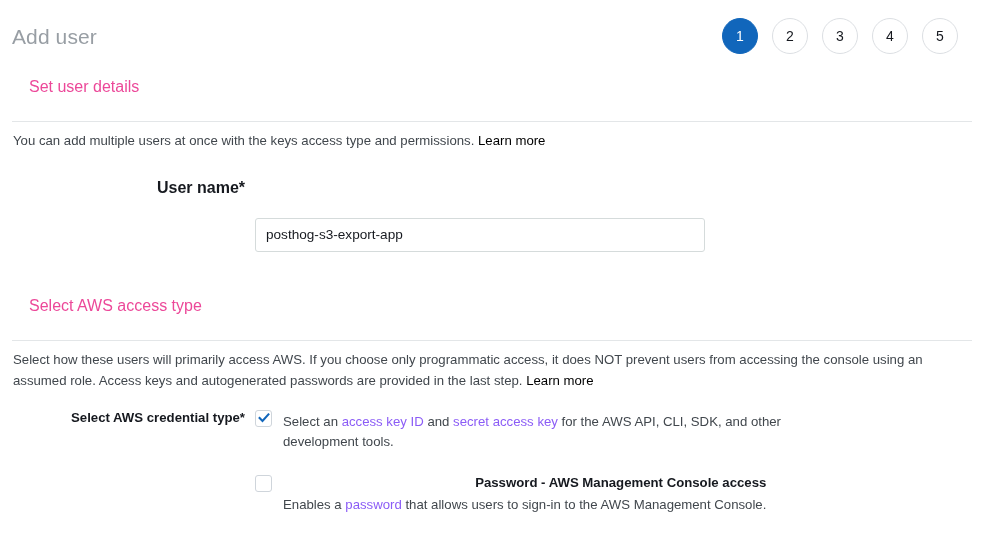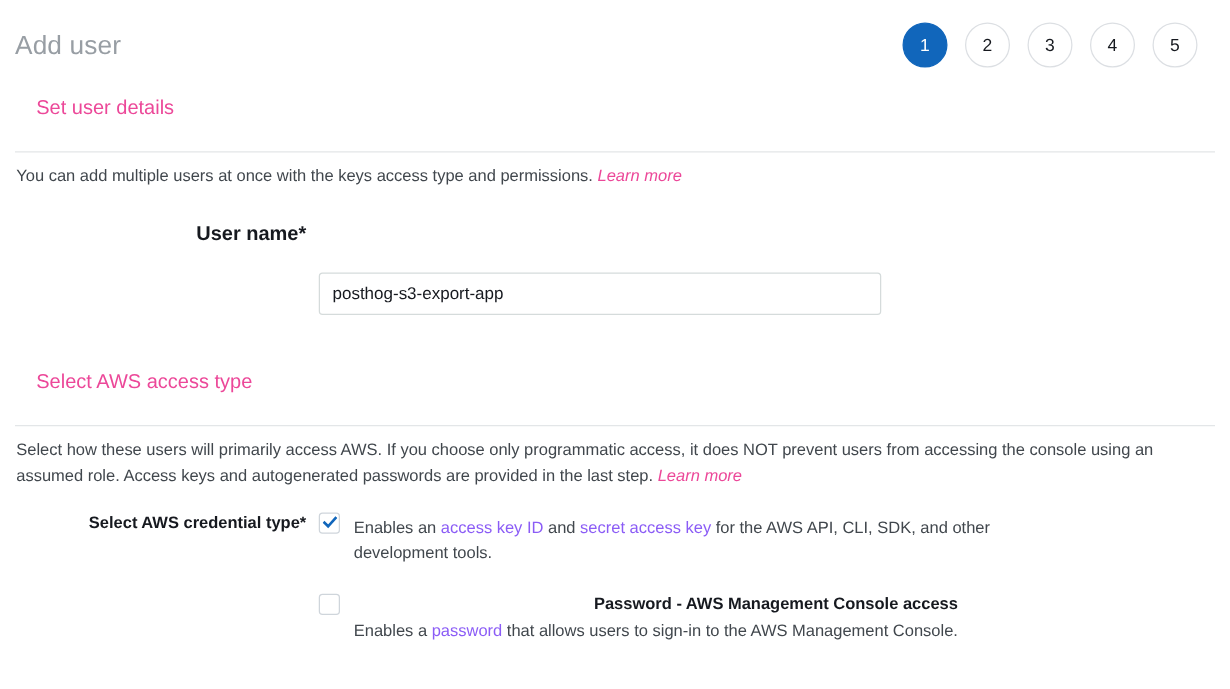--- a/index.html
+++ b/index.html
@@ -80,24 +80,23 @@
   }
 
   .intro {
     font-size: 13.2px;
     color: #41474d;
     line-height: 1.55;
     margin: 0;
     padding: 9px 0 0 1px;
   }
   .link {
-    color: #ec4899;
+    color: #000000;
     text-decoration: none;
     cursor: pointer;
-    font-style: italic;
   }
 
   
   .form-row {
     display: flex;
     align-items: flex-start;
     margin-top: 19px;
   }
   .form-label {
     width: 243px;
@@ -263,21 +262,21 @@
       <div class="cred-options">
 
         <div class="cred-option">
           <div class="checkbox">
             <svg width="12" height="12" viewBox="0 0 12 12">
               <path d="M1.6 6.1 L4.5 9.0 L10.4 2.4" fill="none" stroke="#1166bb" stroke-width="2.1" stroke-linecap="square"></path>
             </svg>
           </div>
           <div class="option-text">
             <div class="option-desc">
-              <span>Enables an </span><b>access key ID</b><span> and </span><b>secret access key</b><span> for the AWS API, CLI, SDK, and other development tools.</span>
+              <span>Select an </span><b>access key ID</b><span> and </span><b>secret access key</b><span> for the AWS API, CLI, SDK, and other development tools.</span>
             </div>
           </div>
         </div>
 
         <div class="cred-option">
           <div class="checkbox"></div>
           <div class="option-text">
             <div class="option-title">Password - AWS Management Console access</div>
             <div class="option-desc">
               <span>Enables a </span><b>password</b><span> that allows users to sign-in to the AWS Management Console.</span>

